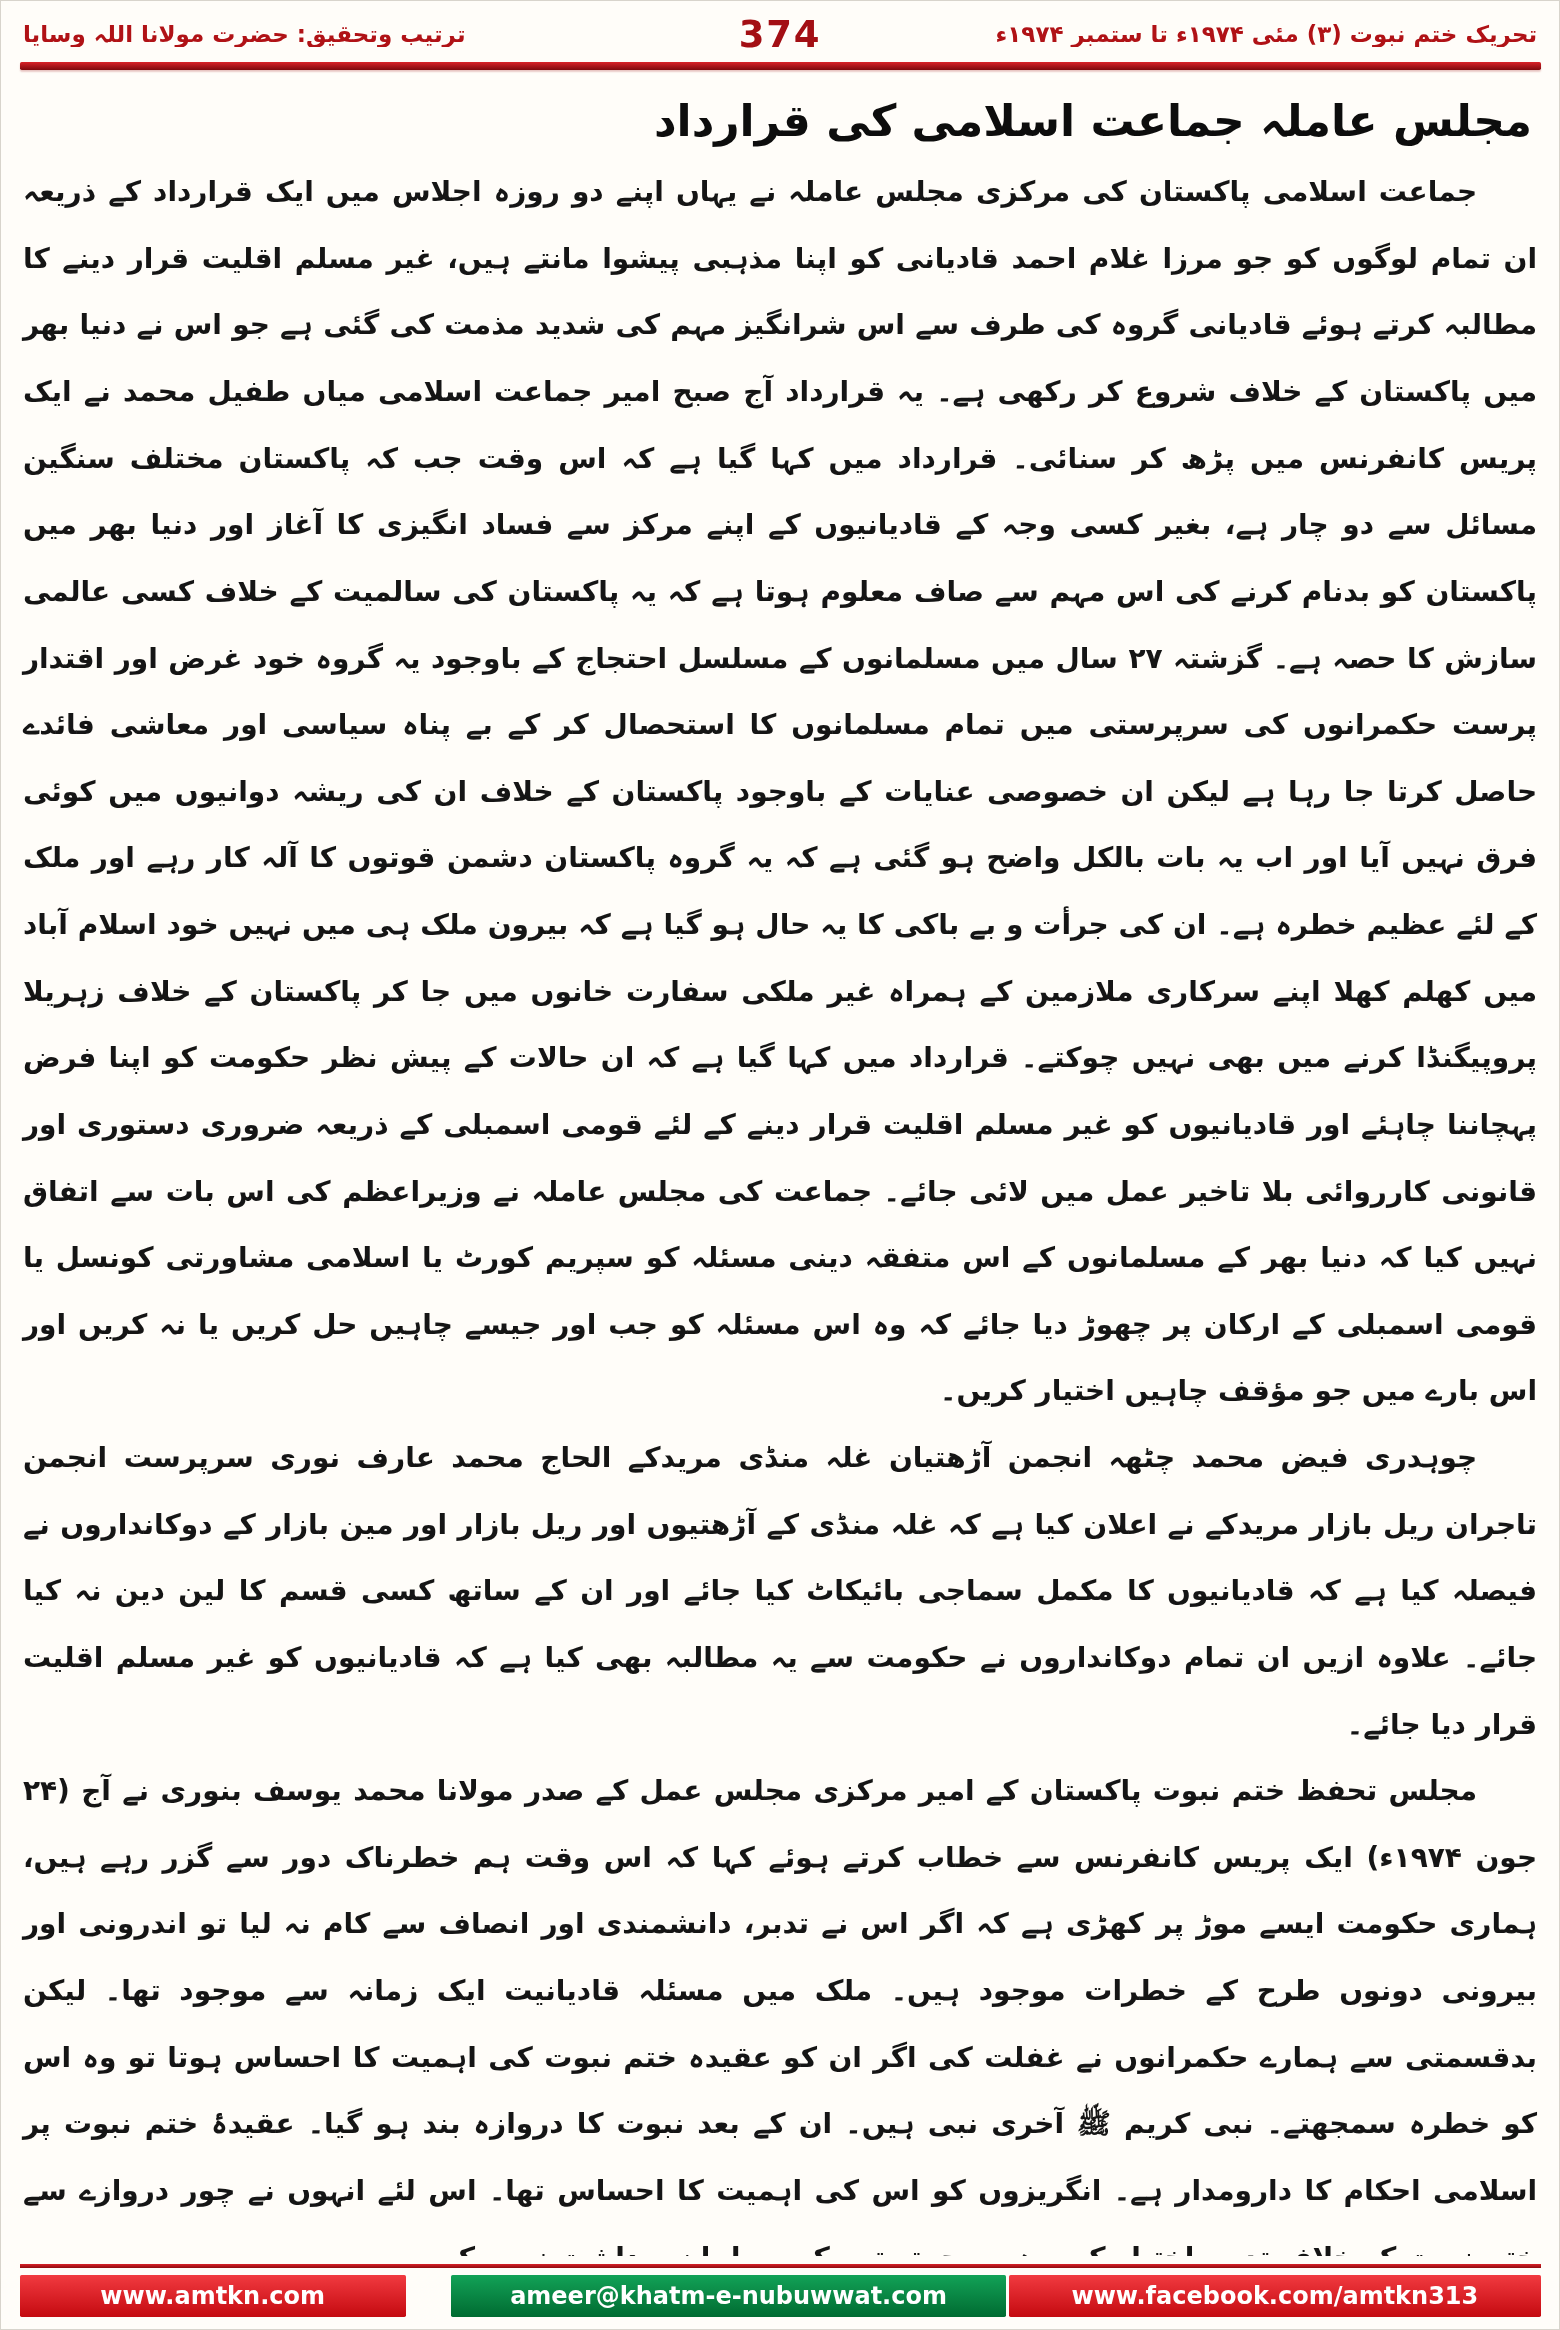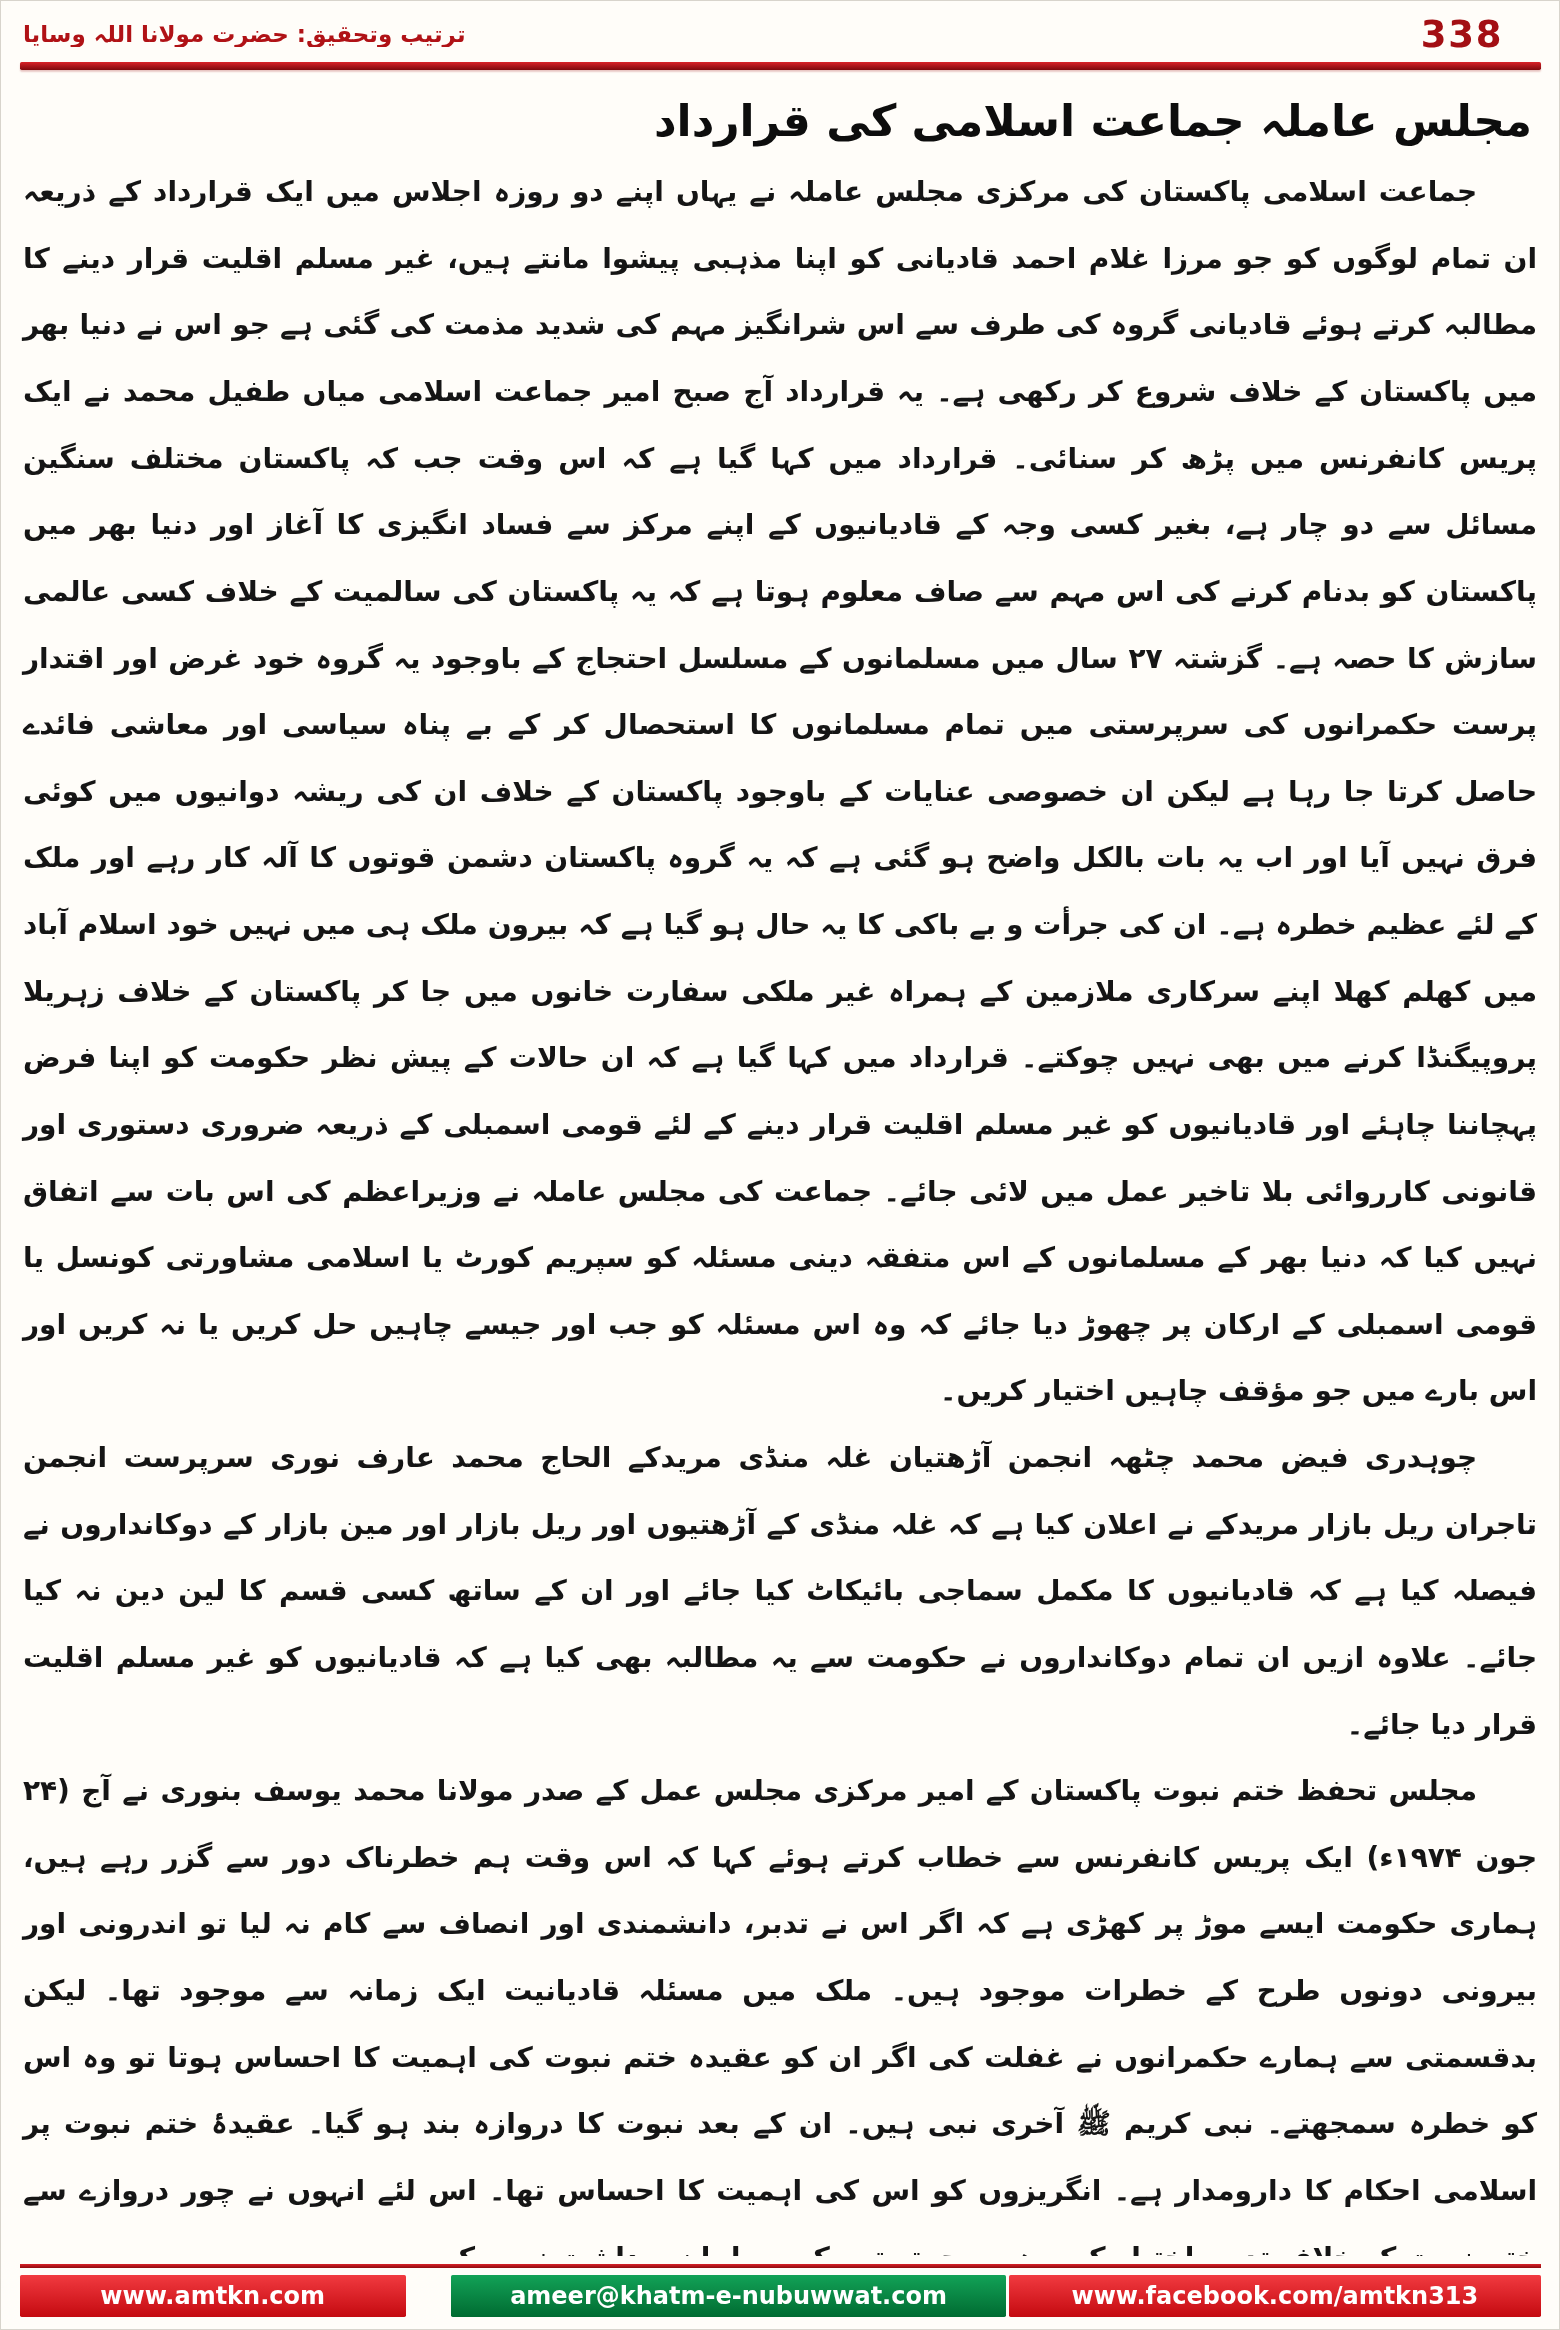--- a/index.html
+++ b/index.html
@@ -72,21 +72,22 @@
   .fbox.red   { background:linear-gradient(#f13a40,#c40a10); flex:0.80 1 0; }
   .fbox.green { background:linear-gradient(#12a257,#006b31); flex:1.15 1 0;margin-left:42px; }
   .fbox.red2  { background:linear-gradient(#f13a40,#c40a10); flex:1.10 1 0; }
 </style>
 </head>
 <body>
 
 <div class="page">
 
   <header class="page-header">
-    <div class="hdr-center">338</div>
+    <div class="hdr-side hdr-right">تحریک ختم نبوت (۳) مئی ۱۹۷۴ء تا ستمبر ۱۹۷۴ء</div>
+    <div class="hdr-center">374</div>
     <div class="hdr-side hdr-left">ترتیب وتحقیق: حضرت مولانا اللہ وسایا</div>
   </header>
 
   <div class="header-rule"></div>
 
   <main>
 
     <section>
       <h2 class="sec-heading">مجلس عاملہ جماعت اسلامی کی قرارداد</h2>
       <p class="sec-body">جماعت اسلامی پاکستان کی مرکزی مجلس عاملہ نے یہاں اپنے دو روزہ اجلاس میں ایک قرارداد کے ذریعہ ان تمام لوگوں کو جو مرزا غلام احمد قادیانی کو اپنا مذہبی پیشوا مانتے ہیں، غیر مسلم اقلیت قرار دینے کا مطالبہ کرتے ہوئے قادیانی گروہ کی طرف سے اس شرانگیز مہم کی شدید مذمت کی گئی ہے جو اس نے دنیا بھر میں پاکستان کے خلاف شروع کر رکھی ہے۔ یہ قرارداد آج صبح امیر جماعت اسلامی میاں طفیل محمد نے ایک پریس کانفرنس میں پڑھ کر سنائی۔ قرارداد میں کہا گیا ہے کہ اس وقت جب کہ پاکستان مختلف سنگین مسائل سے دو چار ہے، بغیر کسی وجہ کے قادیانیوں کے اپنے مرکز سے فساد انگیزی کا آغاز اور دنیا بھر میں پاکستان کو بدنام کرنے کی اس مہم سے صاف معلوم ہوتا ہے کہ یہ پاکستان کی سالمیت کے خلاف کسی عالمی سازش کا حصہ ہے۔ گزشتہ ۲۷ سال میں مسلمانوں کے مسلسل احتجاج کے باوجود یہ گروہ خود غرض اور اقتدار پرست حکمرانوں کی سرپرستی میں تمام مسلمانوں کا استحصال کر کے بے پناہ سیاسی اور معاشی فائدے حاصل کرتا جا رہا ہے لیکن ان خصوصی عنایات کے باوجود پاکستان کے خلاف ان کی ریشہ دوانیوں میں کوئی فرق نہیں آیا اور اب یہ بات بالکل واضح ہو گئی ہے کہ یہ گروہ پاکستان دشمن قوتوں کا آلہ کار رہے اور ملک کے لئے عظیم خطرہ ہے۔ ان کی جرأت و بے باکی کا یہ حال ہو گیا ہے کہ بیرون ملک ہی میں نہیں خود اسلام آباد میں کھلم کھلا اپنے سرکاری ملازمین کے ہمراہ غیر ملکی سفارت خانوں میں جا کر پاکستان کے خلاف زہریلا پروپیگنڈا کرنے میں بھی نہیں چوکتے۔ قرارداد میں کہا گیا ہے کہ ان حالات کے پیش نظر حکومت کو اپنا فرض پہچاننا چاہئے اور قادیانیوں کو غیر مسلم اقلیت قرار دینے کے لئے قومی اسمبلی کے ذریعہ ضروری دستوری اور قانونی کارروائی بلا تاخیر عمل میں لائی جائے۔ جماعت کی مجلس عاملہ نے وزیراعظم کی اس بات سے اتفاق نہیں کیا کہ دنیا بھر کے مسلمانوں کے اس متفقہ دینی مسئلہ کو سپریم کورٹ یا اسلامی مشاورتی کونسل یا قومی اسمبلی کے ارکان پر چھوڑ دیا جائے کہ وہ اس مسئلہ کو جب اور جیسے چاہیں حل کریں یا نہ کریں اور اس بارے میں جو مؤقف چاہیں اختیار کریں۔</p>

